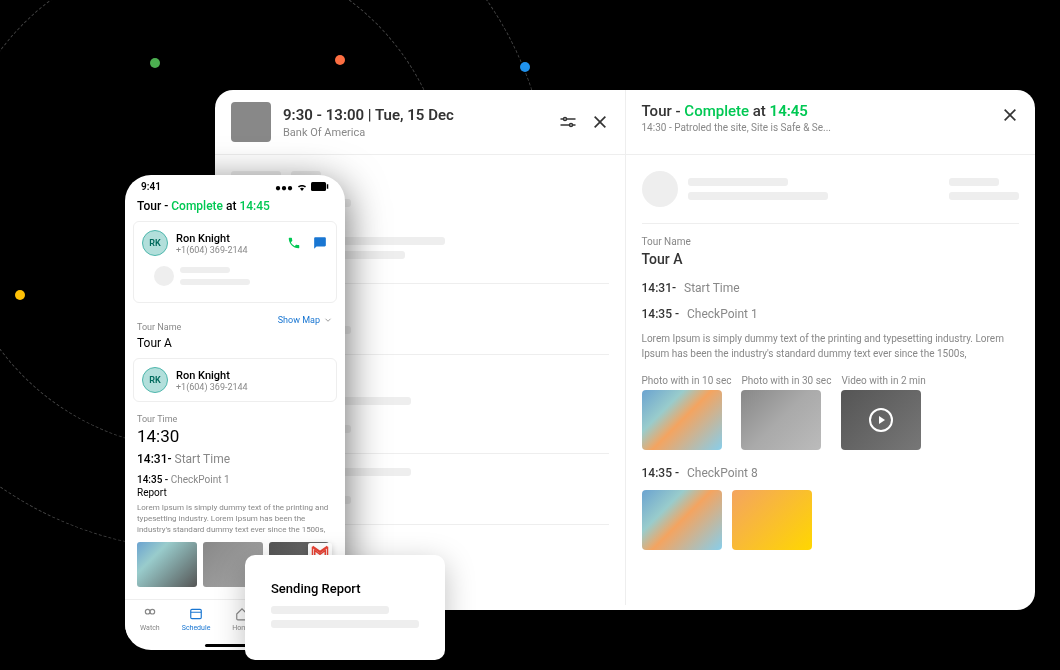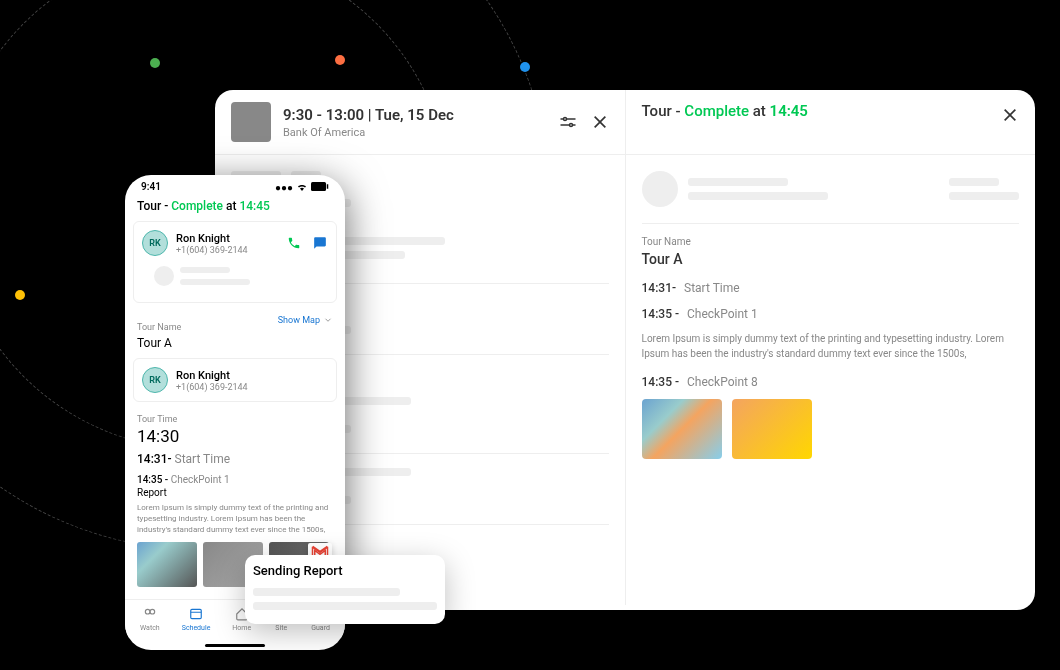--- a/index.html
+++ b/index.html
@@ -67,21 +67,21 @@
 .showmap{color:#1976d2;font-size:9px;float:right;display:flex;align-items:center;gap:3px}
 .plorem{font-size:8px;color:#888;line-height:1.4;padding:0 12px 6px}
 .pphotos{display:flex;gap:6px;padding:0 12px 8px}
 .pphoto{width:60px;height:45px;border-radius:3px;background:linear-gradient(135deg,#6ba3d0,#9cc 30%,#555 100%)}
 .ptabs{display:flex;justify-content:space-around;border-top:1px solid #eee;padding:6px 4px;position:absolute;bottom:12px;width:100%;background:#fff}
 .ptab{display:flex;flex-direction:column;align-items:center;gap:2px;font-size:7px;color:#888}
 .ptab.active{color:#1976d2}
 .ptab .ticon{width:16px;height:16px;display:flex;align-items:center;justify-content:center}
 .homebar{position:absolute;bottom:3px;left:50%;transform:translateX(-50%);width:60px;height:3px;background:#000;border-radius:2px}
 
-.toast{position:absolute;left:245px;top:555px;width:200px;background:#fff;border-radius:10px;box-shadow:0 8px 30px rgba(0,0,0,0.25);padding:8px}
+.toast{position:absolute;left:245px;top:555px;width:200px;background:#fff;border-radius:10px;box-shadow:0 8px 30px rgba(0,0,0,0.25);padding:26px}
 .gmail{position:absolute;left:308px;top:543px;width:24px;height:18px;background:#fff;border-radius:2px;box-shadow:0 2px 6px rgba(0,0,0,0.2);display:flex;align-items:center;justify-content:center}
 .toast .tt{font-size:13px;font-weight:500;margin-bottom:10px}
 .toast .skel{height:8px;margin-bottom:6px}
 .pskel{display:flex;gap:6px;padding:4px 12px;align-items:center;margin-bottom:4px}
 .pskel .circ{width:20px;height:20px;border-radius:50%;background:#eee}
 </style>
 </head>
 <body>
 
 <div class="dots-bg">
@@ -117,20 +117,21 @@
               <line x1="4" y1="4" x2="20" y2="20"></line>
               <line x1="20" y1="4" x2="4" y2="20"></line>
             </svg>
           </div>
       </div>
     </div>
     <div class="theadr">
       <div class="status">
         <span>Tour - </span><span class="comp">Complete</span><span> at </span><span class="tm">14:45</span>
       </div>
+      <div class="sub">14:30 - Patroled the site, Site is Safe &amp; Se...</div>
       <div class="closex sicon">
           <svg width="16" height="16" viewBox="0 0 24 24" fill="none" stroke="#333" stroke-width="2.5">
             <line x1="4" y1="4" x2="20" y2="20"></line>
             <line x1="20" y1="4" x2="4" y2="20"></line>
           </svg>
         </div>
     </div>
   </div>
   <div class="tbody">
     <div class="tleft">
@@ -199,20 +200,36 @@
         <div class="lblval">Tour A</div>
         <div class="tline">
             <span class="tt">14:31-</span>
             <span class="td">Start Time</span>
           </div>
         <div class="tline" style="margin-top:12px">
             <span class="tt">14:35 -</span>
             <span class="td">CheckPoint 1</span>
           </div>
         <div class="lorem">Lorem Ipsum is simply dummy text of the printing and typesetting industry. Lorem Ipsum has been the industry's standard dummy text ever since the 1500s,</div>
+        <div class="photos">
+          <div>
+              <div class="pcap">Photo with in 10 sec</div>
+              <div class="photo"></div>
+            </div>
+          <div>
+              <div class="pcap">Photo with in 30 sec</div>
+              <div class="photo p2"></div>
+            </div>
+          <div>
+              <div class="pcap">Video with in 2 min</div>
+              <div class="photo p3">
+                <div class="playcirc"></div>
+              </div>
+            </div>
+        </div>
         <div class="tline">
             <span class="tt">14:35 -</span>
             <span class="td">CheckPoint 8</span>
           </div>
         <div class="photos">
           <div class="photo"></div>
           <div class="photo" style="background:linear-gradient(135deg,#f4a460,#ffd700)"></div>
         </div>
       </div>
     </div>

